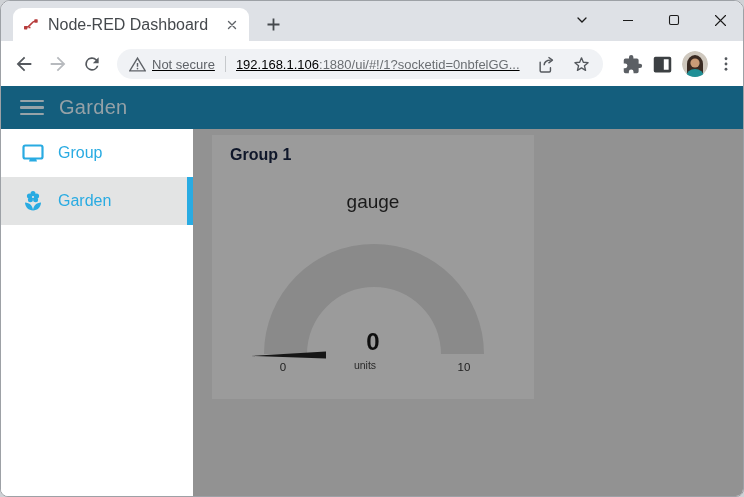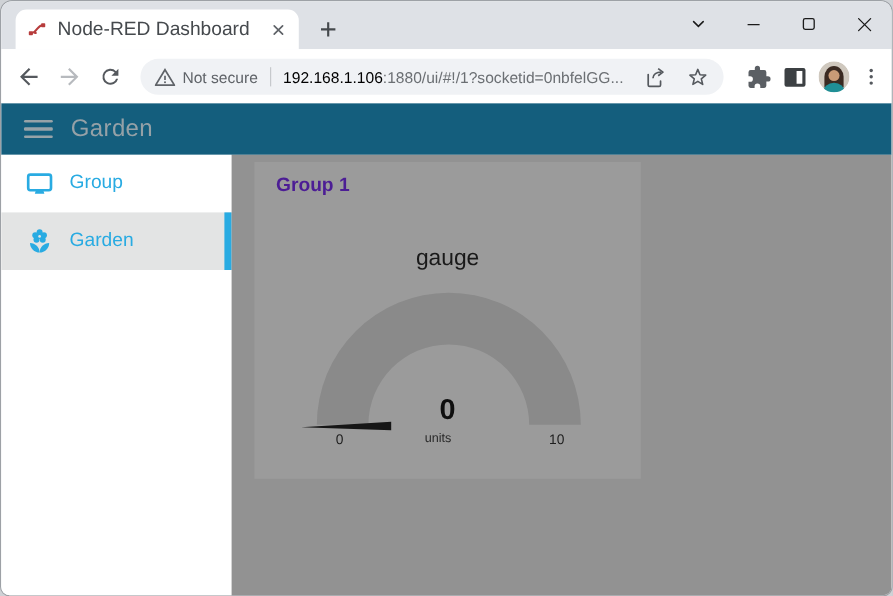--- a/index.html
+++ b/index.html
@@ -24,21 +24,21 @@
   .newtab { position:absolute; left:258px; top:9px; width:28px; height:28px;
     border-radius:50%; display:flex; align-items:center; justify-content:center; }
   .win-controls { position:absolute; right:0; top:0; height:38px; display:flex; }
   .win-controls .icon-btn { width:46px; height:38px; }
   
   .toolbar { position:relative; height:45px; background:#fff; }
   .nav-btn { position:absolute; top:8px; width:30px; height:30px; border-radius:50%; }
   .omnibox {
     position:absolute; left:116px; top:8px; width:486px; height:30px;
     background:#F0F2F5; border-radius:15px;
-    display:flex; align-items:center; padding:0 12px; overflow:hidden;
+    display:flex; align-items:center; padding:0 12px; overflow:hidden;text-decoration:underline;
   }
   .security-chip { display:flex; align-items:center; gap:6px; cursor:pointer; }
   .security-label { font-size:13px; color:#5F6368; white-space:nowrap; }
   .omni-divider { width:1px; height:16px; background:#C6C9CC; margin:0 10px; }
   .url { flex:1; font-size:13px; white-space:nowrap; overflow:hidden; }
   .url .host { color:#000000; }
   .url .rest { color:#6B6F73;text-align:right; }
   .omni-right { display:flex; align-items:center; gap:16px; margin-left:8px; }
   .toolbar-right { position:absolute; right:8px; top:8px; height:30px;
     display:flex; align-items:center; gap:9px; }
@@ -52,22 +52,22 @@
   .dash-body { display:flex; height:369px; }
   .sidebar { width:192px; background:#fff; }
   .side-item { position:relative; height:48px; display:flex; align-items:center;
     padding-left:20px; color:#29ABE2; font-size:16px; cursor:pointer; }
   .side-item.selected { background:#E3E4E4; }
   .side-item .sicon { margin-right:13px; display:flex; }
   .sel-bar { position:absolute; right:0; top:0; width:6px; height:48px; background:#29ABE2; }
   .main { flex:1; position:relative; background:#929292; }
   .card { position:absolute; left:19px; top:6px; width:322px; height:264px; background:#9B9B9B; }
   .group-title { position:absolute; left:18px; top:11px; font-size:16px;
-    font-weight:bold; color:#4c1d95; }
-  .gauge-title { position:absolute; left:0; right:0; top:70px; text-align:center;
+    font-weight:bold; color:#0f172a; }
+  .gauge-title { position:absolute; left:0; right:0; top:56px; text-align:center;
     font-size:19px; color:#1A1A1A; }
   .gauge-svg { position:absolute; left:0; top:0; }
   .gauge-value { position:absolute; left:0; right:0; top:193px; text-align:center;
     font-size:24px; font-weight:bold; color:#0F0F0F; }
   .gauge-units { position:absolute; left:0; right:16px; top:224px; text-align:center;
     font-size:10.5px; color:#2A2A2A; }
   .gauge-tick { position:absolute; top:226px; width:36px; text-align:center;
     font-size:11.5px; color:#1E1E1E; }
   .tick-min { left:53px; }
   .tick-max { left:234px; }

